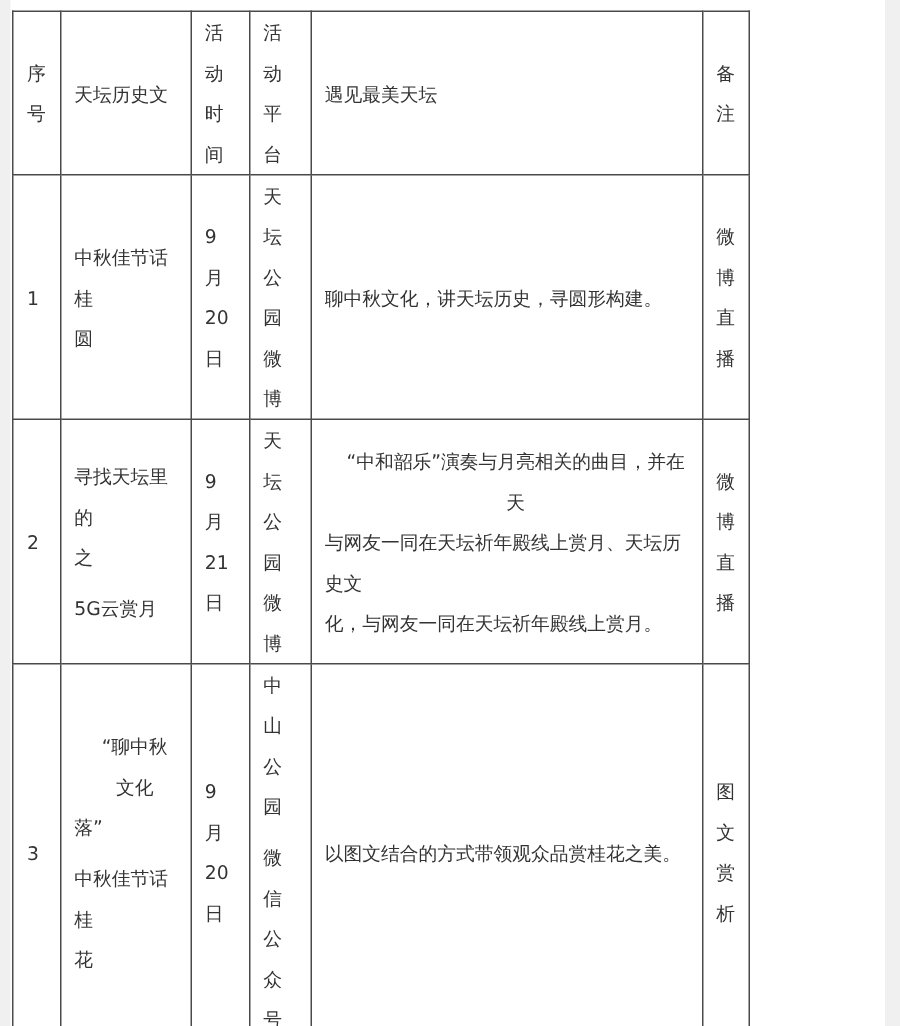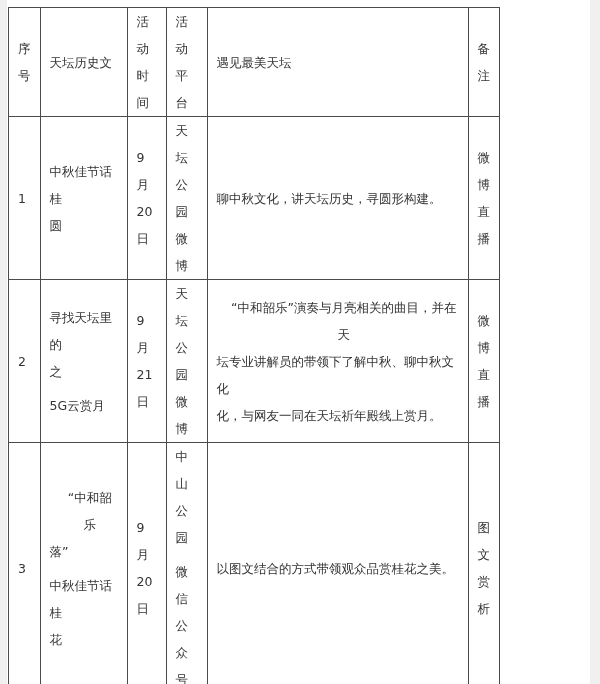--- a/index.html
+++ b/index.html
@@ -137,35 +137,35 @@
     <td>
       <span class="line">9月21</span>
       <span class="line">日</span>
     </td>
     <td>
       <span class="line">天坛公</span>
       <span class="line">园微博</span>
     </td>
     <td>
       <span class="line indent">“中和韶乐”演奏与月亮相关的曲目，并在天</span>
-      <span class="line">坛专业讲解员的带领下了解中秋、聊中秋文化</span>
+      <span class="line">与网友一同在天坛祈年殿线上赏月、天坛历史文</span>
       <span class="line">化，与网友一同在天坛祈年殿线上赏月。</span>
     </td>
     <td class="note-cell">
       <span class="line">微</span>
       <span class="line">博</span>
       <span class="line">直</span>
       <span class="line">播</span>
     </td>
   </tr>
 
   <tr class="r3">
     <td>3</td>
     <td>
-      <span class="line indent">“中和韶乐</span>
+      <span class="line indent">“聊中秋文化</span>
       <span class="line">落”</span>
       <span class="gap"></span>
       <span class="line">中秋佳节话桂</span>
       <span class="line">花</span>
     </td>
     <td>
       <span class="line">9月20</span>
       <span class="line">日</span>
     </td>
     <td>

